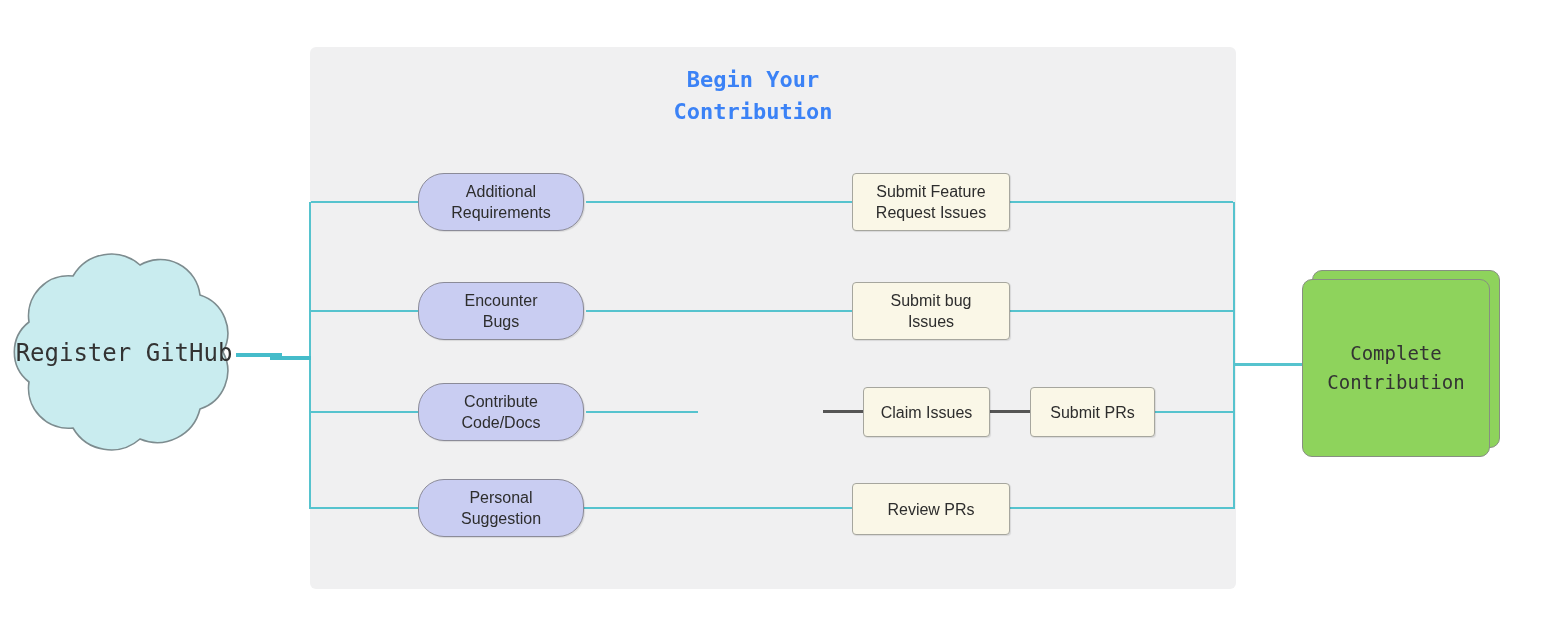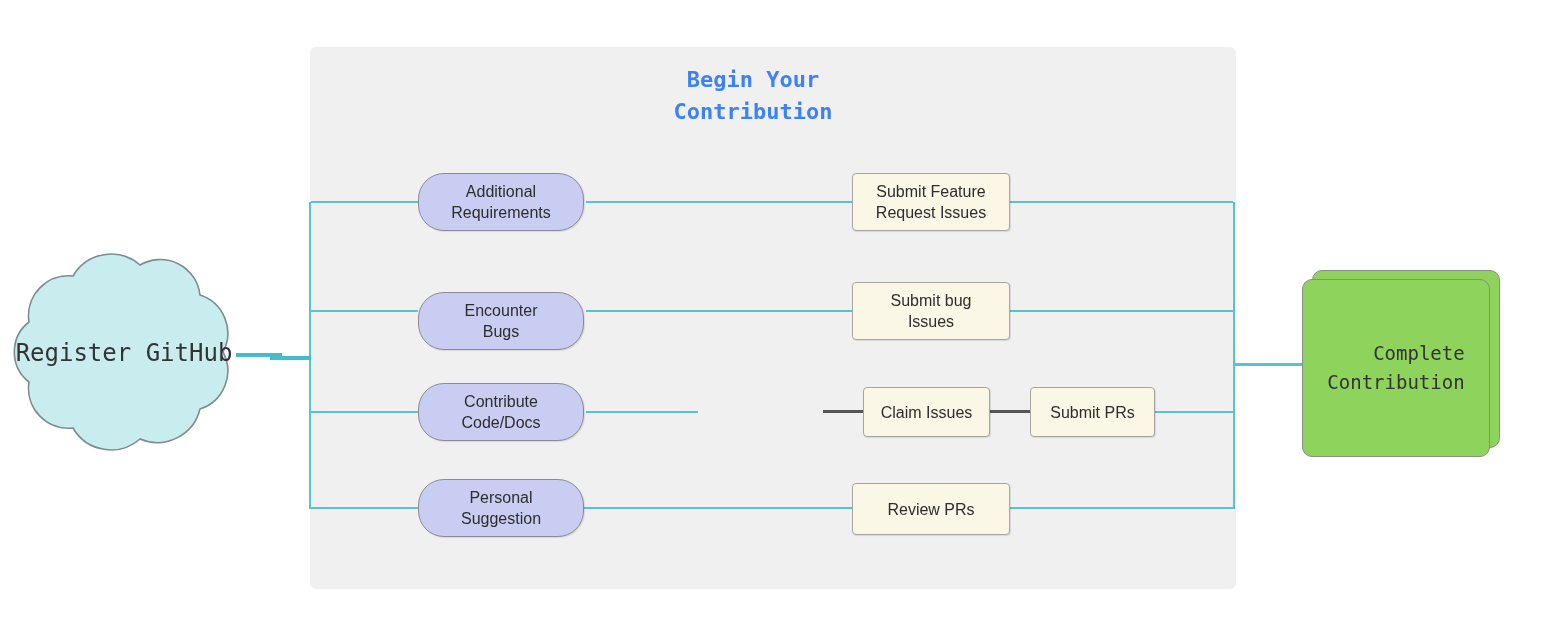--- a/index.html
+++ b/index.html
@@ -44,21 +44,21 @@
     font-family:"DejaVu Sans Mono",monospace;font-size:24px;color:#333333;
   }
   .end-layer{
     position:absolute;width:188px;height:178px;
     background:#8ed35c;border:1.5px solid #878f82;border-radius:10px;
     box-sizing:border-box;
   }
   .end-back{left:1312px;top:270px;}
   .end-front{left:1302px;top:279px;display:flex;align-items:center;justify-content:center;}
   .end-front span{
-    white-space:pre-line;text-align:right;
+    white-space:pre-line;text-align:center;
     font-family:"DejaVu Sans Mono",monospace;font-size:19px;line-height:29px;color:#333333;
   }
 </style>
 </head>
 <body>
 
 <div class="canvas">
 
   <div class="group-box"></div>
   <div class="group-title">Begin Your
@@ -96,21 +96,21 @@
                A 40,40 0 0 1 21,132 A 38,38 0 0 1 21,72 A 40,40 0 0 1 65,26
                A 44,44 0 0 1 132,15 A 40,40 0 0 1 192,45 A 40,40 0 0 1 215,102 Z" fill="#c9ecef" stroke="#7d8c8f" stroke-width="1.6"></path>
     </svg>
     <div class="cloud-label">Register GitHub</div>
   </div>
 
   <div class="node pill" style="top:173px;">
     <span>Additional
 Requirements</span>
   </div>
-  <div class="node pill" style="top:292px;">
+  <div class="node pill" style="top:282px;">
     <span>Encounter
 Bugs</span>
   </div>
   <div class="node pill" style="top:383px;">
     <span>Contribute
 Code/Docs</span>
   </div>
   <div class="node pill" style="top:479px;">
     <span>Personal
 Suggestion</span>

